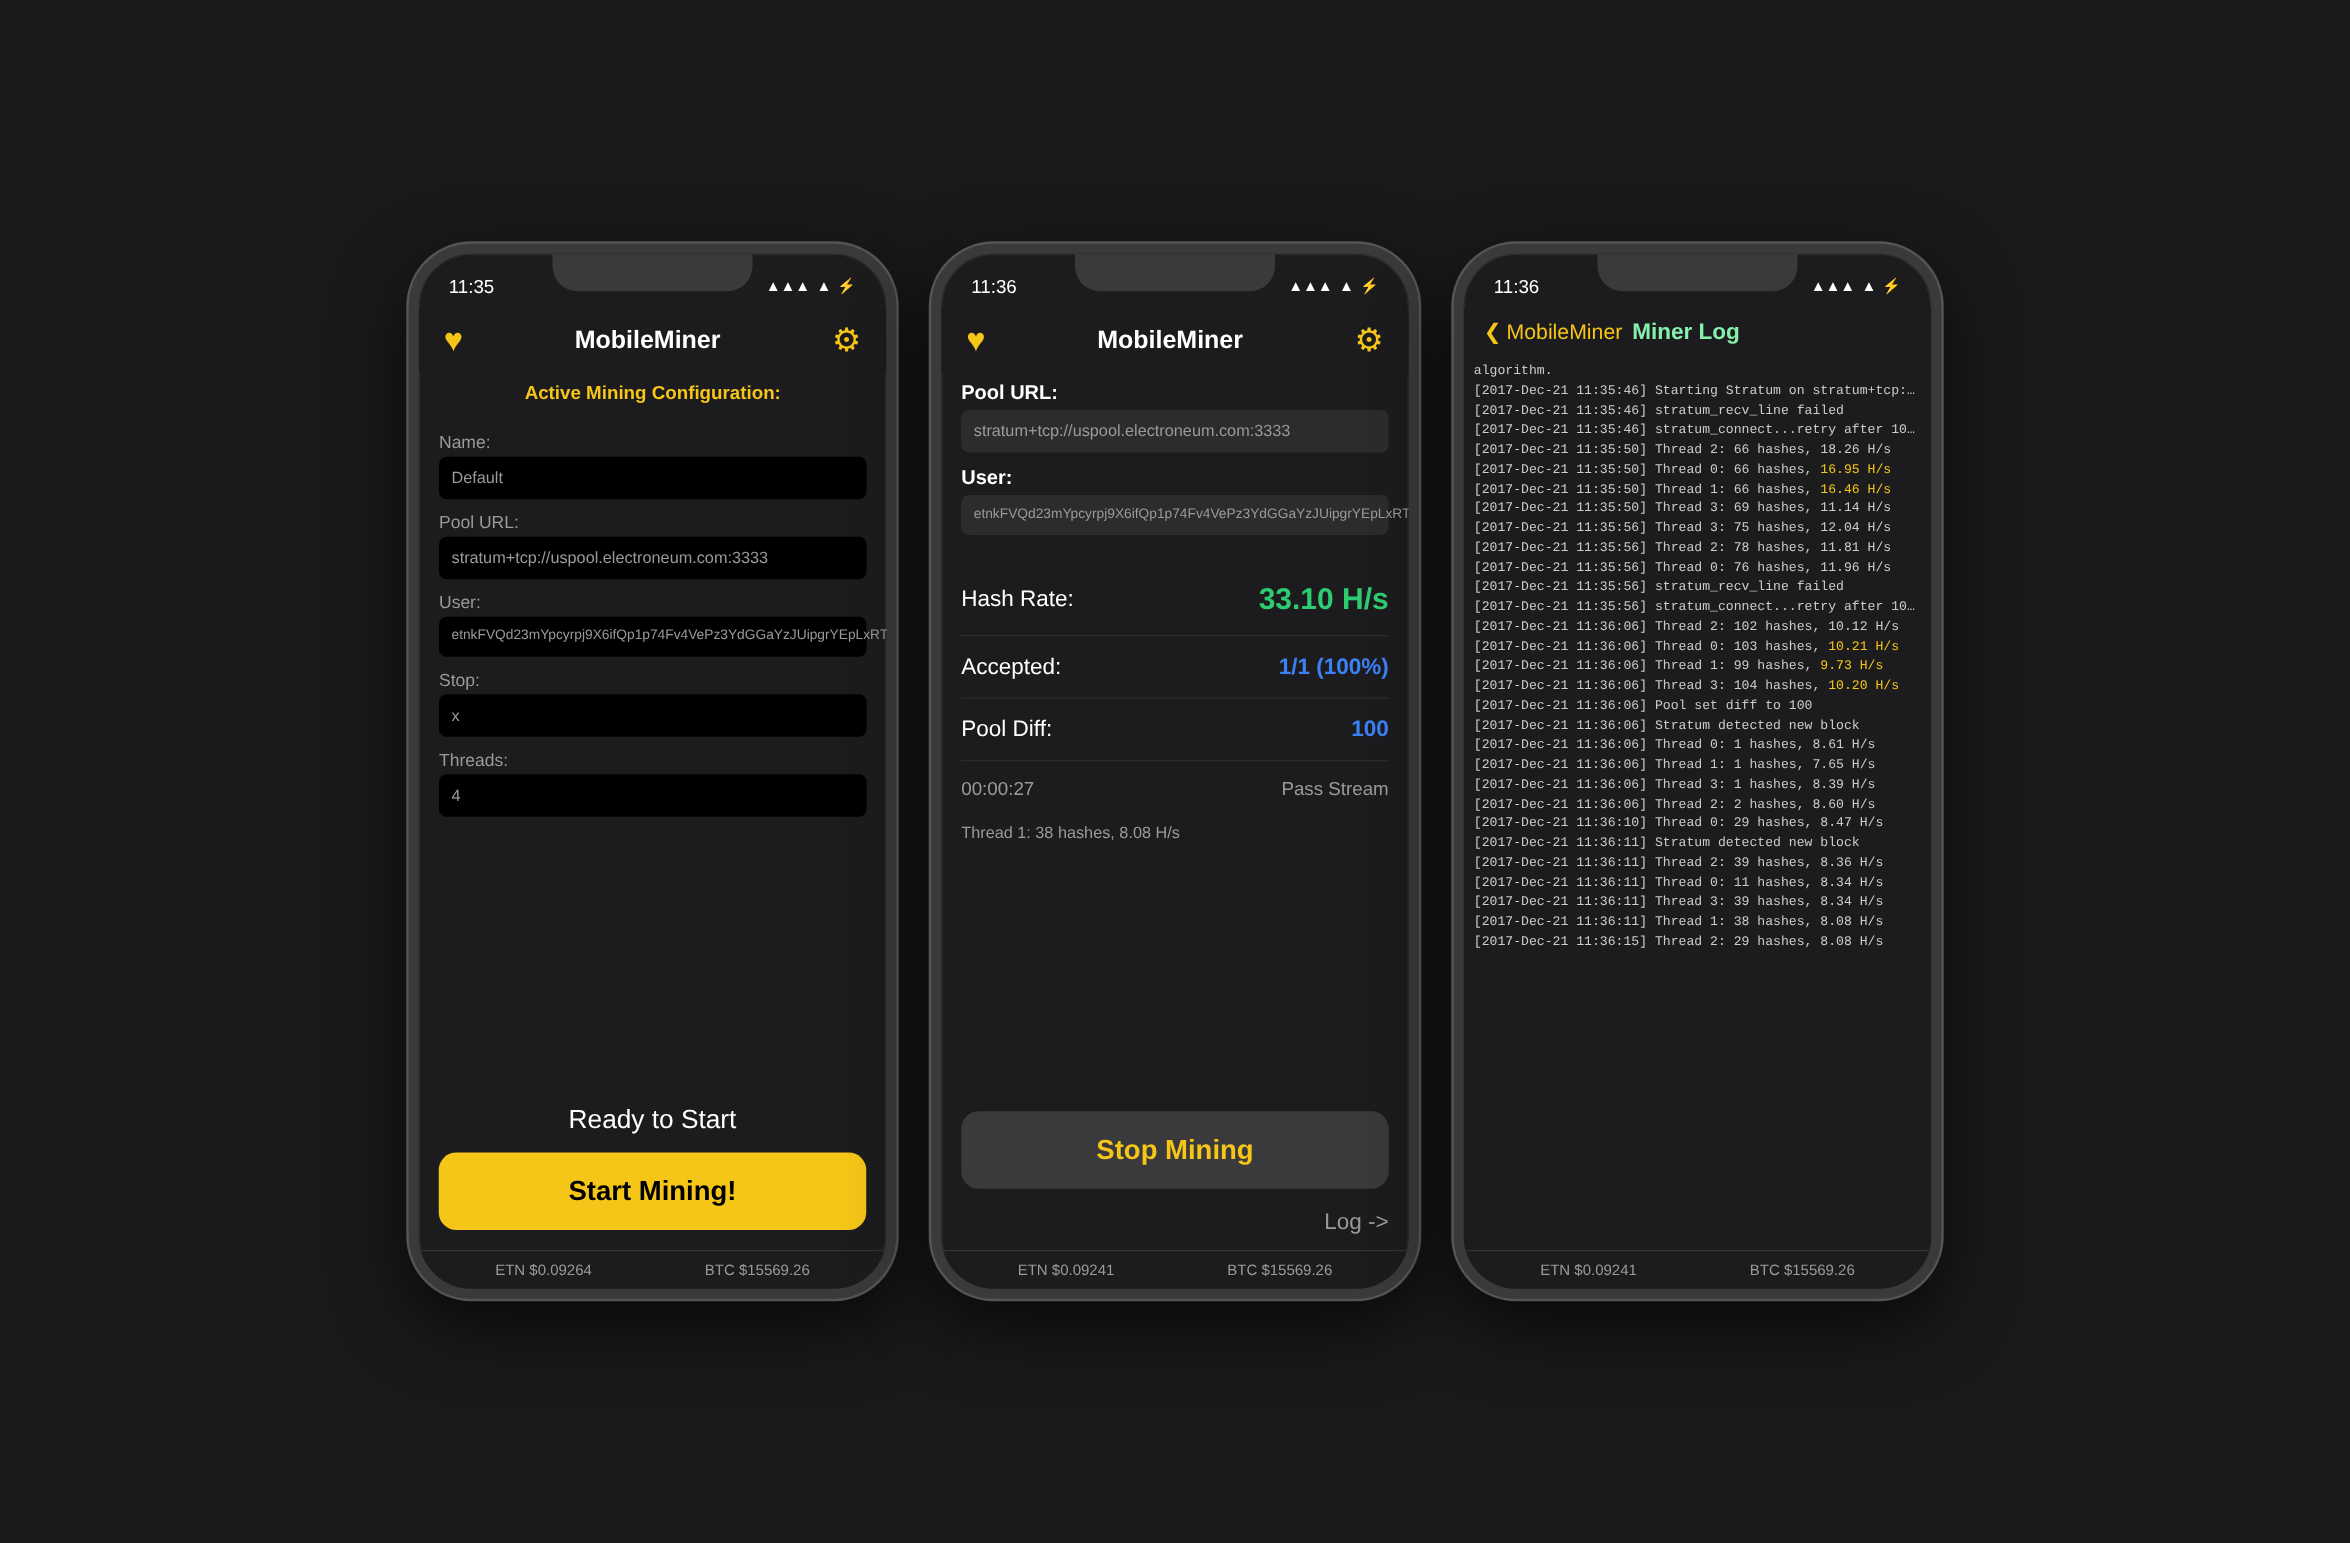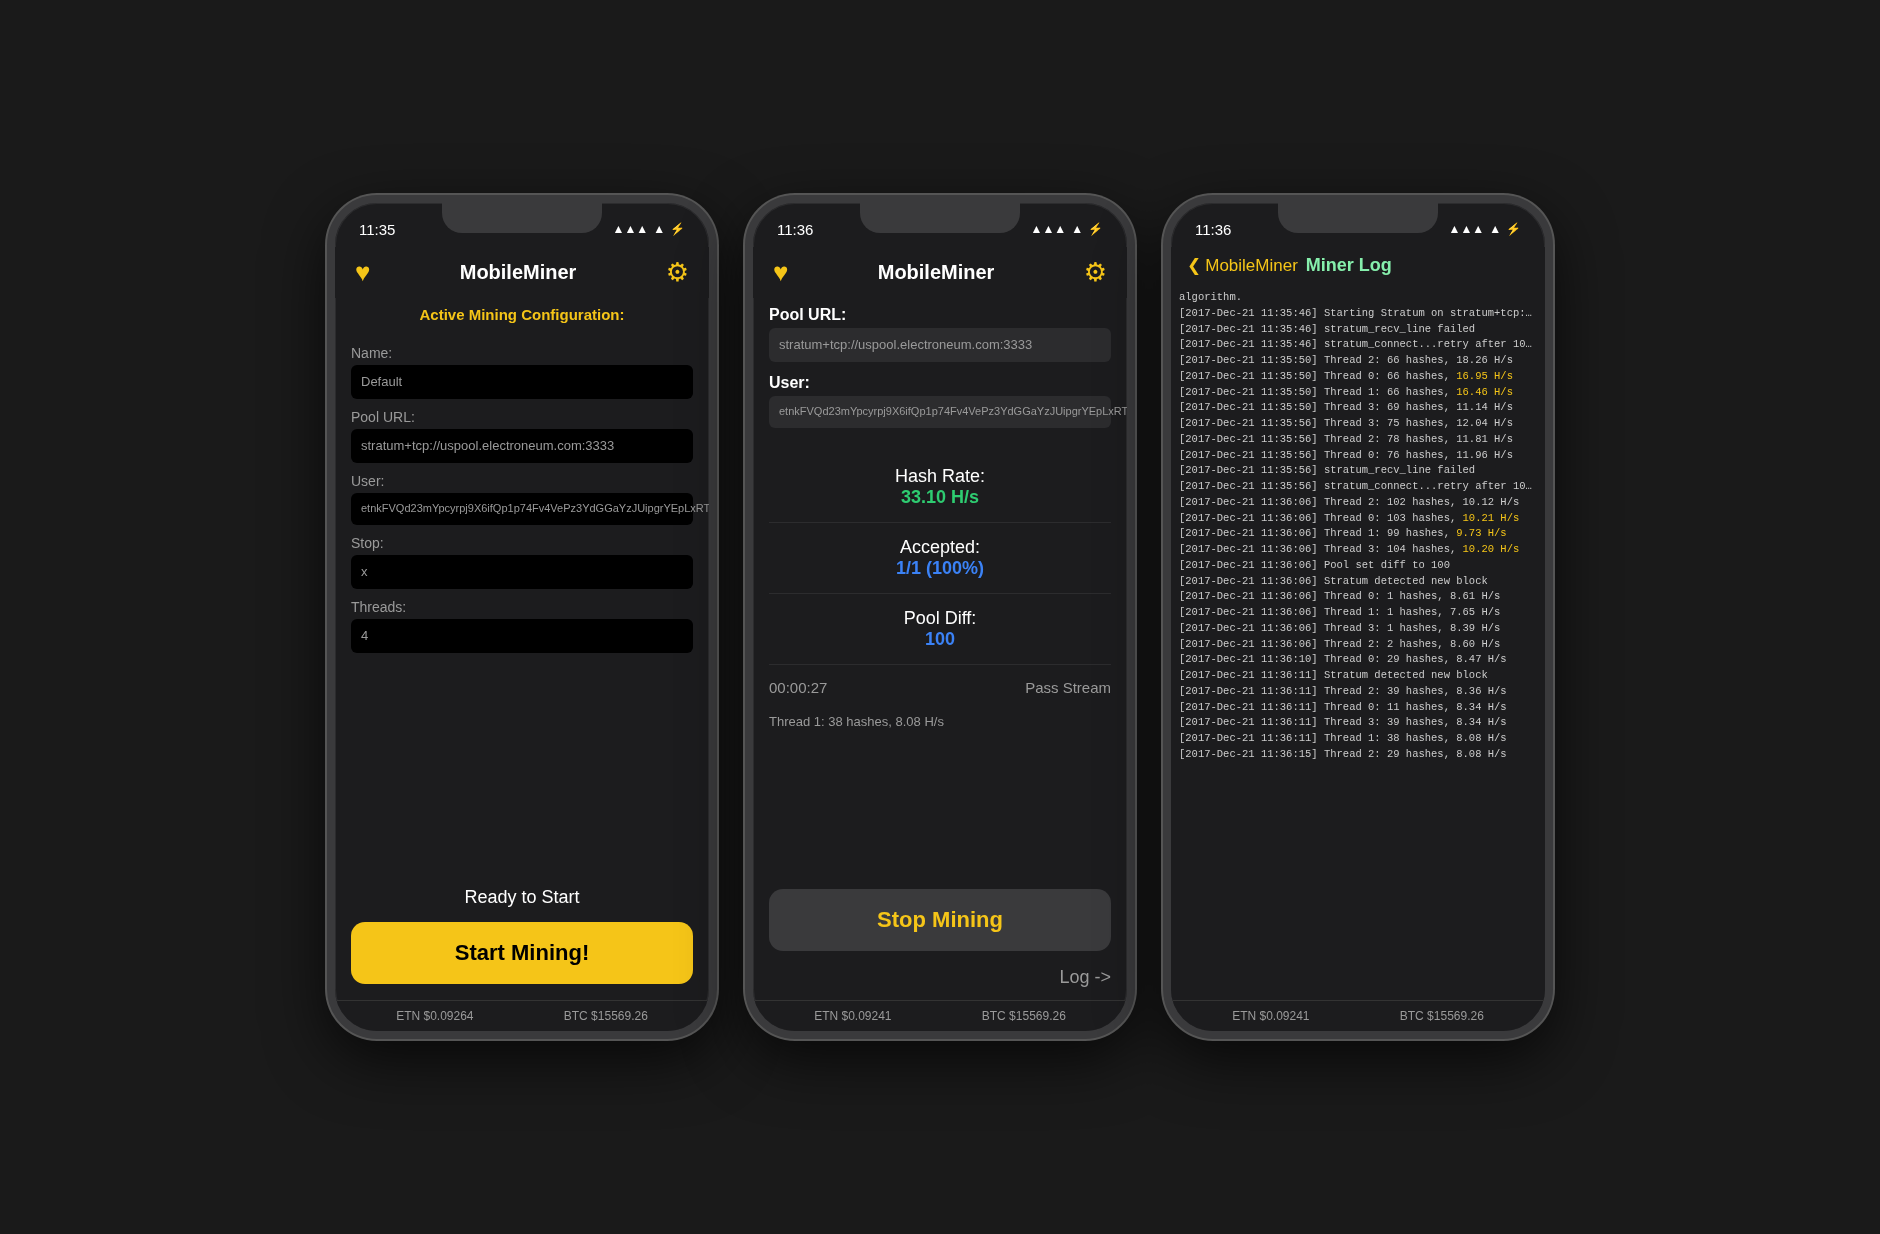--- a/index.html
+++ b/index.html
@@ -120,21 +120,21 @@
       line-height: 1.4;
     }
 
     .bottom-section {
       padding: 16px;
       text-align: center;
     }
 
     .ready-text {
       color: #fff;
-      font-size: 18px;
+      font-size: 21px;
       margin-bottom: 14px;
     }
 
     .start-btn {
       background: #f5c518;
       color: #000;
       border: none;
       border-radius: 14px;
       padding: 18px 60px;
       font-size: 22px;
@@ -182,30 +182,29 @@
       padding: 16px;
       margin-top: 8px;
     }
 
     .stat-row {
       display: flex;
       justify-content: space-between;
       align-items: center;
       padding: 14px 0;
       border-bottom: 1px solid #2c2c2e;
-      flex-direction: column;
     }
 
     .stat-label {
       color: #fff;
       font-size: 18px;
       font-weight: 500;
     }
 
-    .stat-value-green { color: #2ecc71; font-size: 18px; font-weight: 700; }
+    .stat-value-green { color: #2ecc71; font-size: 24px; font-weight: 700; }
     .stat-value-blue { color: #3b82f6; font-size: 18px; font-weight: 700; }
 
     .timer-row {
       display: flex;
       justify-content: space-between;
       align-items: center;
       padding: 14px 0;
     }
 
     .timer-text { color: #9a9a9a; font-size: 15px; }

